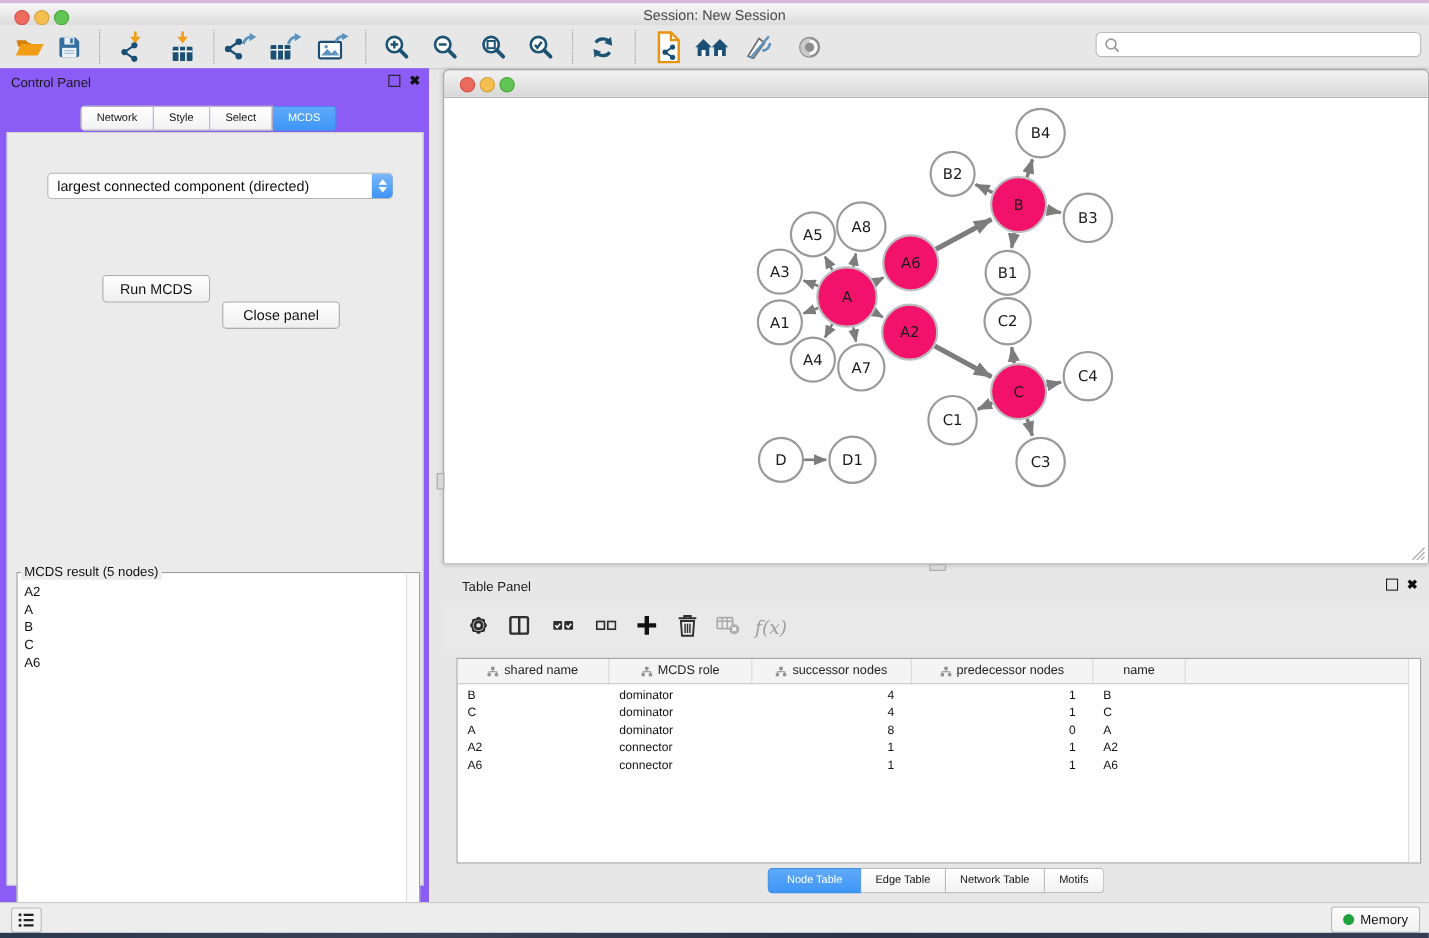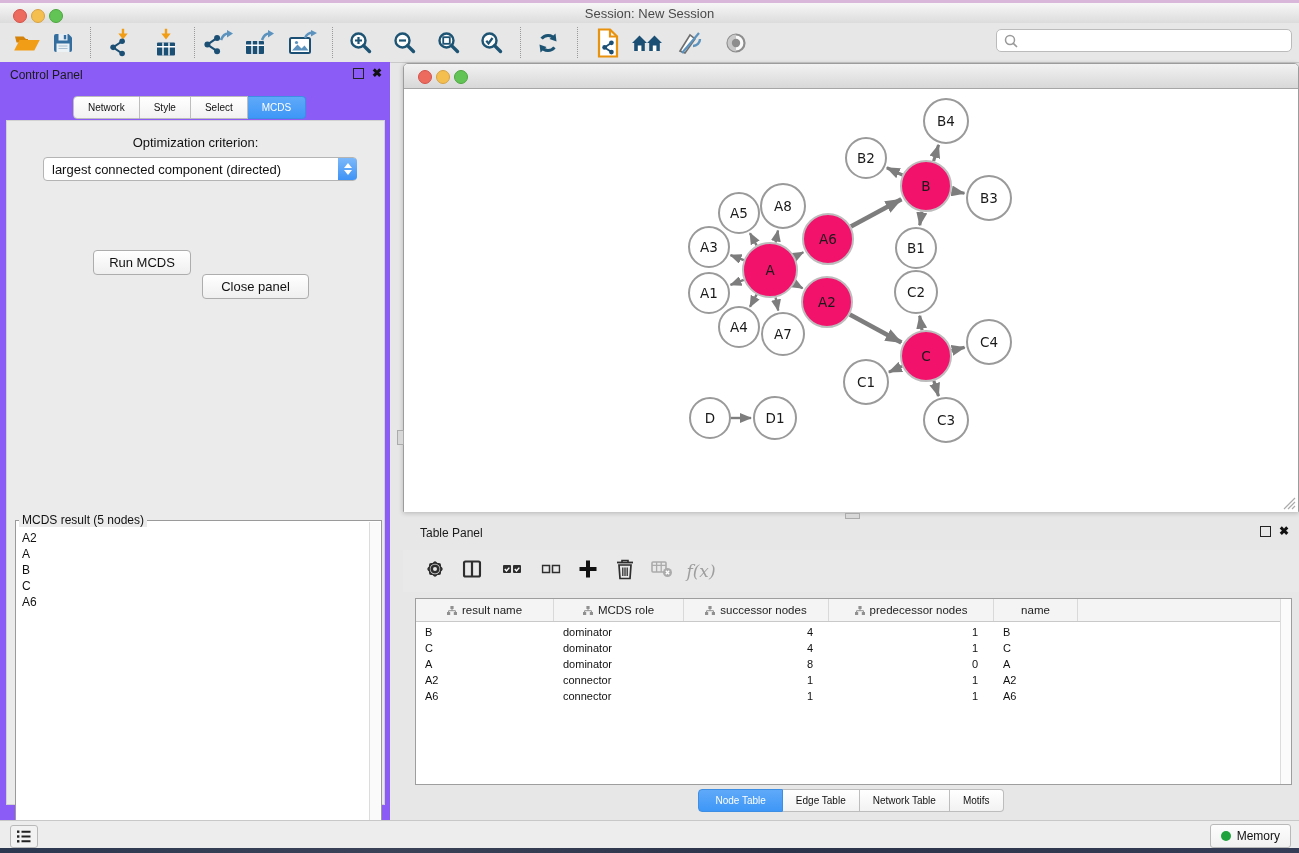--- a/index.html
+++ b/index.html
@@ -249,21 +249,20 @@
         <span class="closebtn">✖</span>
       </span>
     </div>
     <div class="seg-row" style="left:73px;top:34px;">
       <div class="seg-tab">Network</div>
       <div class="seg-tab">Style</div>
       <div class="seg-tab">Select</div>
       <div class="seg-tab active">MCDS</div>
     </div>
     <div class="cp-content">
-      <div class="opt-label">Optimization criterion:</div>
       <div class="dropdown">
         <span class="dval">largest connected component (directed)</span>
         <span class="spinner">
             <span class="spin-up"></span>
             <span class="spin-dn"></span>
           </span>
       </div>
       <div class="pbtn" style="left:86px;top:129px;width:96px;">Run MCDS</div>
       <div class="pbtn" style="left:195px;top:129px;width:105px;margin-top:24px;">Close panel</div>
       <span class="legend">MCDS result (5 nodes)</span>
@@ -476,21 +475,21 @@
 
     <div class="table-wrap">
       <div class="thead">
         <div class="thcell" style="width:138px">
           <svg width="10" height="9" viewBox="0 0 10 9">
               <rect x="3.4" y="0" width="3.2" height="3" fill="#909090"></rect>
               <rect x="0" y="6" width="3.2" height="3" fill="#909090"></rect>
               <rect x="6.8" y="6" width="3.2" height="3" fill="#909090"></rect>
               <path d="M5 3v1.7M1.6 6V4.7h6.8V6" stroke="#909090" stroke-width="1" fill="none"></path>
             </svg>
-          <span>result name</span>
+          <span>shared name</span>
         </div>
         <div class="thcell" style="width:130px">
           <svg width="10" height="9" viewBox="0 0 10 9">
               <rect x="3.4" y="0" width="3.2" height="3" fill="#909090"></rect>
               <rect x="0" y="6" width="3.2" height="3" fill="#909090"></rect>
               <rect x="6.8" y="6" width="3.2" height="3" fill="#909090"></rect>
               <path d="M5 3v1.7M1.6 6V4.7h6.8V6" stroke="#909090" stroke-width="1" fill="none"></path>
             </svg>
           <span>MCDS role</span>
         </div>

